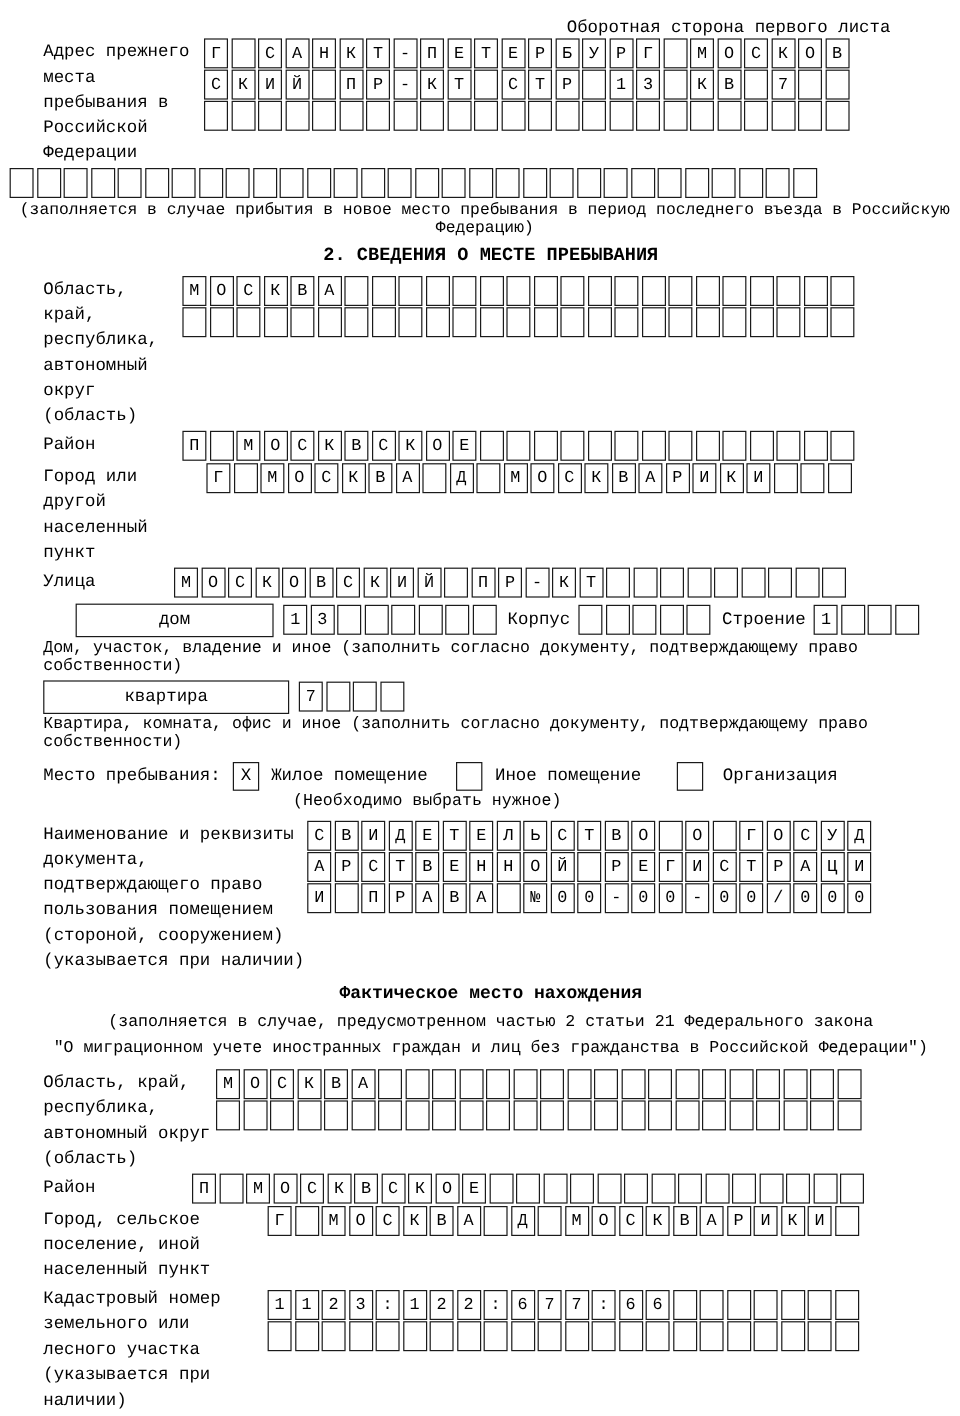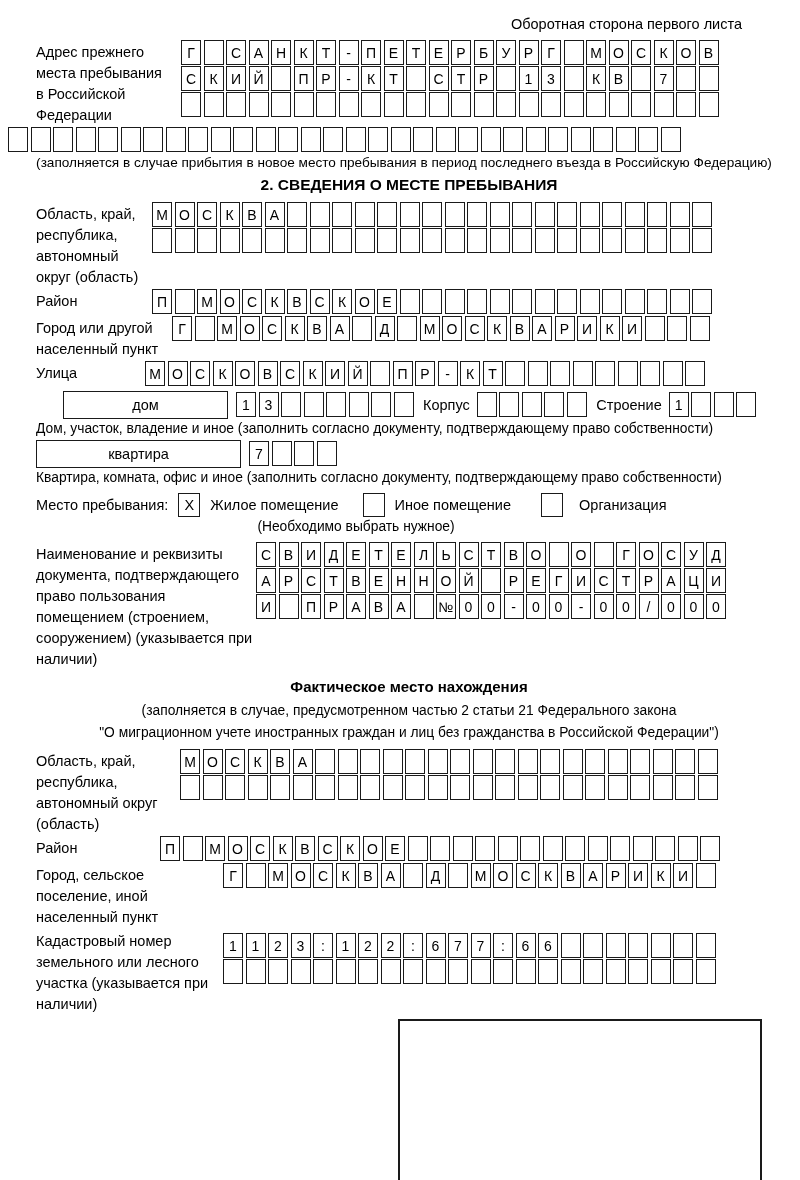--- a/index.html
+++ b/index.html
@@ -2,21 +2,21 @@
 <html><head>
 <meta charset="utf-8">
 <style>
   * { box-sizing: border-box; }
   html,body { margin:0; padding:0; background:#888; }
   .page {
     width: 800px; height: 1180px;
     margin: 0 auto;
     background: #fff;
     color: #000;
-    font-family: Liberation Sans, sans-serif;
+    font-family: Liberation Mono, monospace;
     font-size: 14.5px;
     position: relative;
     padding: 12px 8px 0 36px;
     overflow: hidden;
   }
   .corner-note {
     position: absolute; top: 16px; right: 58px;
     font-size: 14.5px;
   }
   .field { display: flex; align-items: flex-start; margin-bottom: 1px; }
@@ -74,21 +74,21 @@
     font-size: 13.8px; line-height: 1.55;
   }
 </style>
 </head>
 <body>
 
 <div class="page">
 
   <div class="corner-note">Оборотная сторона первого листа</div>
 
-  <div class="field" style="margin-top:28px;gap:11px;">
+  <div class="field" style="margin-top:20px;">
     <div class="label lb-prev">Адрес прежнего места пребывания в Российской Федерации</div>
     <div class="grids">
       <div class="cellrow"><span class="cell">Г</span><span class="cell"></span><span class="cell">С</span><span class="cell">А</span><span class="cell">Н</span><span class="cell">К</span><span class="cell">Т</span><span class="cell">-</span><span class="cell">П</span><span class="cell">Е</span><span class="cell">Т</span><span class="cell">Е</span><span class="cell">Р</span><span class="cell">Б</span><span class="cell">У</span><span class="cell">Р</span><span class="cell">Г</span><span class="cell"></span><span class="cell">М</span><span class="cell">О</span><span class="cell">С</span><span class="cell">К</span><span class="cell">О</span><span class="cell">В</span></div>
       <div class="cellrow"><span class="cell">С</span><span class="cell">К</span><span class="cell">И</span><span class="cell">Й</span><span class="cell"></span><span class="cell">П</span><span class="cell">Р</span><span class="cell">-</span><span class="cell">К</span><span class="cell">Т</span><span class="cell"></span><span class="cell">С</span><span class="cell">Т</span><span class="cell">Р</span><span class="cell"></span><span class="cell">1</span><span class="cell">3</span><span class="cell"></span><span class="cell">К</span><span class="cell">В</span><span class="cell"></span><span class="cell">7</span><span class="cell"></span><span class="cell"></span></div>
       <div class="cellrow"><span class="cell"></span><span class="cell"></span><span class="cell"></span><span class="cell"></span><span class="cell"></span><span class="cell"></span><span class="cell"></span><span class="cell"></span><span class="cell"></span><span class="cell"></span><span class="cell"></span><span class="cell"></span><span class="cell"></span><span class="cell"></span><span class="cell"></span><span class="cell"></span><span class="cell"></span><span class="cell"></span><span class="cell"></span><span class="cell"></span><span class="cell"></span><span class="cell"></span><span class="cell"></span><span class="cell"></span></div>
     </div>
   </div>
   <div class="cellrow fullrow"><span class="cell"></span><span class="cell"></span><span class="cell"></span><span class="cell"></span><span class="cell"></span><span class="cell"></span><span class="cell"></span><span class="cell"></span><span class="cell"></span><span class="cell"></span><span class="cell"></span><span class="cell"></span><span class="cell"></span><span class="cell"></span><span class="cell"></span><span class="cell"></span><span class="cell"></span><span class="cell"></span><span class="cell"></span><span class="cell"></span><span class="cell"></span><span class="cell"></span><span class="cell"></span><span class="cell"></span><span class="cell"></span><span class="cell"></span><span class="cell"></span><span class="cell"></span><span class="cell"></span><span class="cell"></span></div>
   <div class="note">(заполняется в случае прибытия в новое место пребывания в период последнего въезда в Российскую Федерацию)</div>
 
@@ -144,21 +144,21 @@
     <span class="checkbox">X</span>
     <span>Жилое помещение</span>
     <span class="checkbox" style="margin-left:24px;"></span>
     <span>Иное помещение</span>
     <span class="checkbox" style="margin-left:30px;"></span>
     <span style="margin-left:6px;">Организация</span>
   </div>
   <div class="hint">(Необходимо выбрать нужное)</div>
 
   <div class="field">
-    <div class="label lb-doc">Наименование и реквизиты документа, подтверждающего право пользования помещением (строением, сооружением) (указывается при наличии)</div>
+    <div class="label lb-doc">Наименование и реквизиты документа, подтверждающего право пользования помещением (стороной, сооружением) (указывается при наличии)</div>
     <div class="grids">
       <div class="cellrow"><span class="cell">С</span><span class="cell">В</span><span class="cell">И</span><span class="cell">Д</span><span class="cell">Е</span><span class="cell">Т</span><span class="cell">Е</span><span class="cell">Л</span><span class="cell">Ь</span><span class="cell">С</span><span class="cell">Т</span><span class="cell">В</span><span class="cell">О</span><span class="cell"></span><span class="cell">О</span><span class="cell"></span><span class="cell">Г</span><span class="cell">О</span><span class="cell">С</span><span class="cell">У</span><span class="cell">Д</span></div>
       <div class="cellrow"><span class="cell">А</span><span class="cell">Р</span><span class="cell">С</span><span class="cell">Т</span><span class="cell">В</span><span class="cell">Е</span><span class="cell">Н</span><span class="cell">Н</span><span class="cell">О</span><span class="cell">Й</span><span class="cell"></span><span class="cell">Р</span><span class="cell">Е</span><span class="cell">Г</span><span class="cell">И</span><span class="cell">С</span><span class="cell">Т</span><span class="cell">Р</span><span class="cell">А</span><span class="cell">Ц</span><span class="cell">И</span></div>
       <div class="cellrow"><span class="cell">И</span><span class="cell"></span><span class="cell">П</span><span class="cell">Р</span><span class="cell">А</span><span class="cell">В</span><span class="cell">А</span><span class="cell"></span><span class="cell">№</span><span class="cell">0</span><span class="cell">0</span><span class="cell">-</span><span class="cell">0</span><span class="cell">0</span><span class="cell">-</span><span class="cell">0</span><span class="cell">0</span><span class="cell">/</span><span class="cell">0</span><span class="cell">0</span><span class="cell">0</span></div>
     </div>
   </div>
 
   <div class="sub-title">Фактическое место нахождения</div>
   <div class="fact-note">(заполняется в случае, предусмотренном частью 2 статьи 21 Федерального закона</div>
   <div class="fact-note" style="margin-bottom:6px;">"О миграционном учете иностранных граждан и лиц без гражданства в Российской Федерации")</div>

